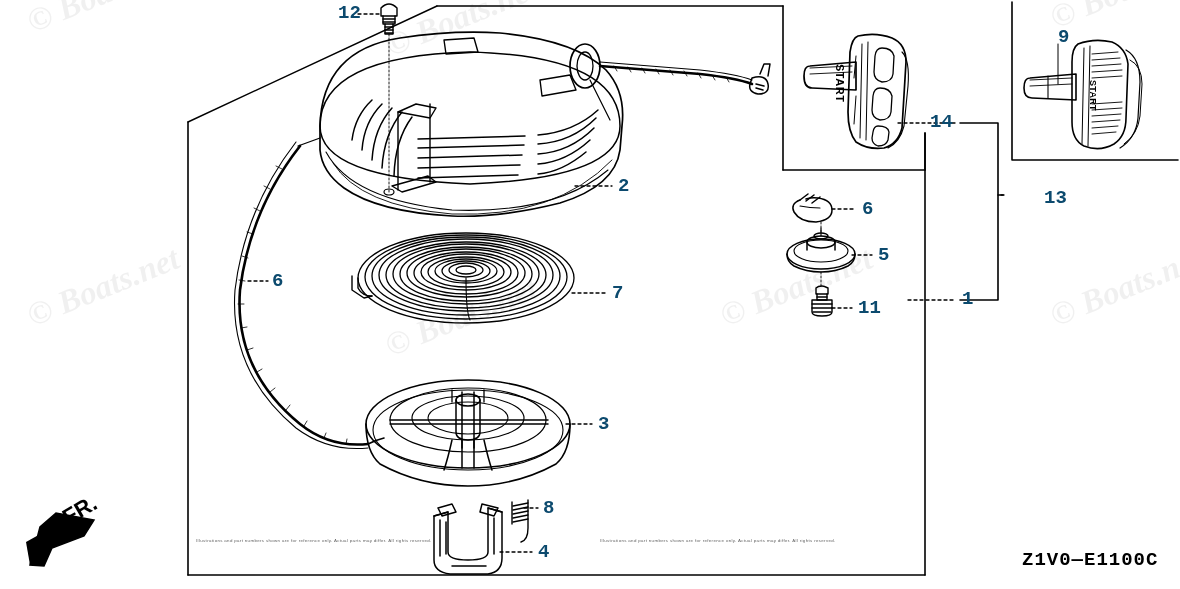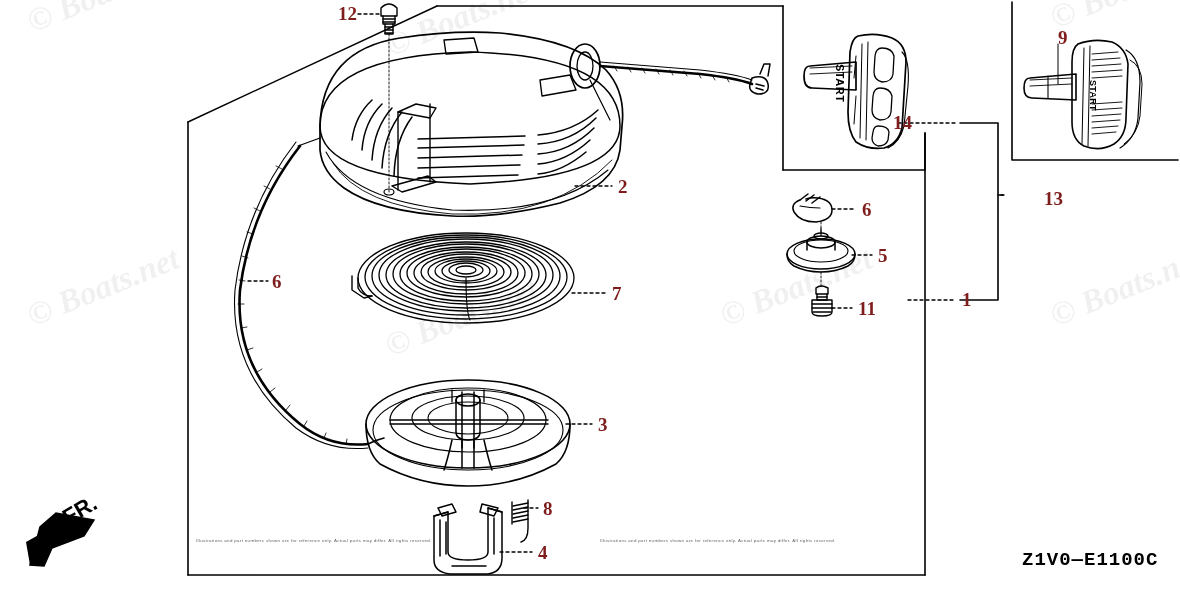--- a/index.html
+++ b/index.html
@@ -1,19 +1,19 @@
 <!DOCTYPE html>
 <html><head>
 <meta charset="utf-8">
 <style>
   html,body{margin:0;padding:0;background:#ffffff;}
   body{width:1180px;height:589px;overflow:hidden;font-family:"Liberation Sans",sans-serif;}
   #page{position:relative;width:1180px;height:589px;background:#fff;}
   svg.layer{position:absolute;left:0;top:0;width:1180px;height:589px;overflow:visible;}
-  .num{position:absolute;font-family:Liberation Serif, serif;font-weight:bold;color:#7f1d1d;
+  .num{position:absolute;font-family:Liberation Mono, monospace;font-weight:bold;color:#0c4a6e;
        font-size:19px;line-height:19px;letter-spacing:0px;white-space:nowrap;}
   .code{position:absolute;font-family:"Liberation Mono",monospace;font-weight:bold;color:#000000;
         font-size:19px;letter-spacing:1px;white-space:nowrap;}
   .fineprint{position:absolute;font-family:"Liberation Sans",sans-serif;color:#3a3a3a;
              font-size:4.4px;letter-spacing:.35px;white-space:nowrap;opacity:.82;}
   .wm{position:absolute;color:#000;opacity:.055;font-family:"Liberation Serif",serif;
       font-style:italic;font-weight:bold;white-space:nowrap;pointer-events:none;
       transform-origin:left top;}
   .fr{position:absolute;font-family:"Liberation Sans",sans-serif;font-weight:bold;
       font-size:22px;color:#000;white-space:nowrap;}
@@ -302,21 +302,21 @@
   <div class="num" style="left:338px;top:4px;">12</div>
   <div class="num" style="left:618px;top:177px;">2</div>
   <div class="num" style="left:272px;top:272px;">6</div>
   <div class="num" style="left:612px;top:284px;">7</div>
   <div class="num" style="left:598px;top:415px;">3</div>
   <div class="num" style="left:543px;top:499px;">8</div>
   <div class="num" style="left:538px;top:543px;">4</div>
   <div class="num" style="left:862px;top:200px;">6</div>
   <div class="num" style="left:878px;top:246px;">5</div>
   <div class="num" style="left:858px;top:299px;">11</div>
-  <div class="num" style="left:893px;top:113px;">14</div>
+  <div class="num" style="left:930px;top:113px;">14</div>
   <div class="num" style="left:962px;top:290px;">1</div>
   <div class="num" style="left:1044px;top:189px;">13</div>
   <div class="num" style="left:1058px;top:28px;">9</div>
 
   <div style="position:absolute;left:846px;top:64px;font-size:11px;font-weight:bold;
               font-family:'Liberation Sans',sans-serif;letter-spacing:.5px;color:#000;
               transform:rotate(90deg);transform-origin:left top;white-space:nowrap;">START</div>
   <div style="position:absolute;left:1098px;top:80px;font-size:9px;font-weight:bold;
               font-family:'Liberation Sans',sans-serif;letter-spacing:.3px;color:#000;
               transform:rotate(90deg);transform-origin:left top;white-space:nowrap;">START</div>

